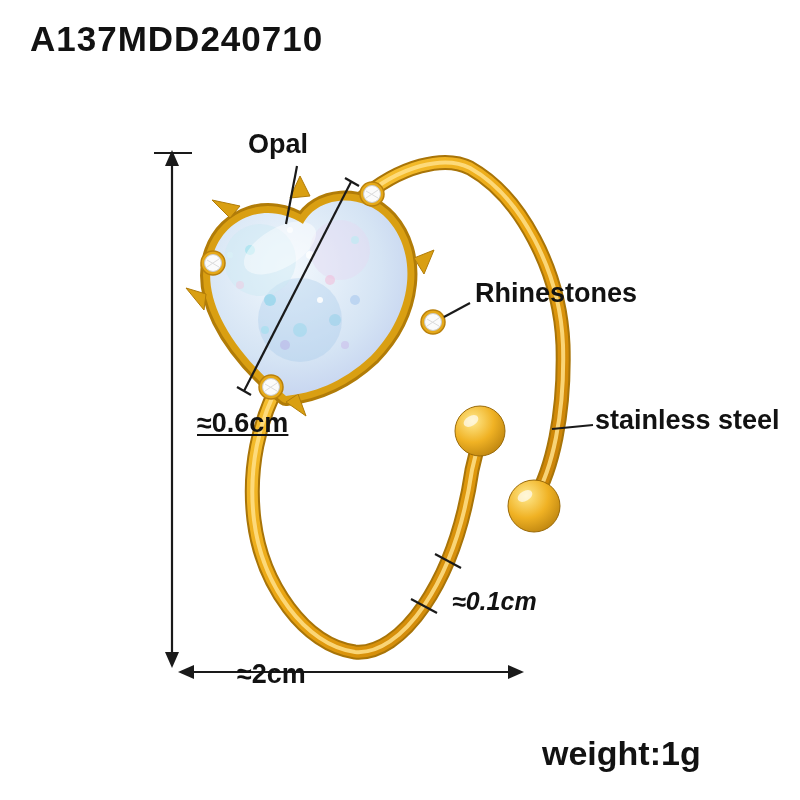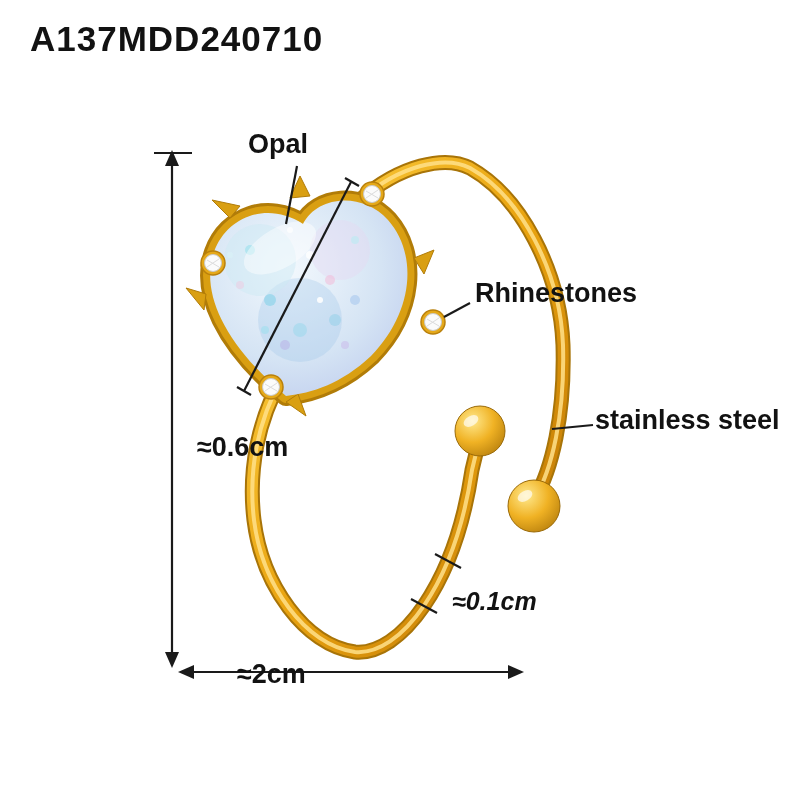--- a/index.html
+++ b/index.html
@@ -18,21 +18,21 @@
     font-weight:600;
     white-space:nowrap;
     font-size:27px;
     line-height:1.1;
   }
   .sku{left:30px;top:20px;font-size:35px;letter-spacing:1px;}
   .opal-label{left:230px;top:130px;margin-left:18px;}
   .rhinestones-label{left:475px;top:279px;}
   .steel-label{left:595px;top:406px;}
   .height-label{left:55px;top:389px;}
-  .stone-size-label{left:197px;top:433px;}
+  .stone-size-label{left:197px;top:409px;text-decoration:underline;}
   .thickness-label{left:452px;top:588px;font-size:25px;font-style:italic;}
   .width-label{left:237px;top:660px;}
   .weight-label{left:542px;top:735px;font-size:34px;}
 </style>
 </head>
 <body>
 
 <div class="stage">
 
   <svg width="800" height="800" viewBox="0 0 800 800" aria-hidden="true">
@@ -168,14 +168,15 @@
     </g>
   </svg>
 
   <div class="label sku">A137MDD240710</div>
   <div class="label opal-label">Opal</div>
   <div class="label rhinestones-label">Rhinestones</div>
   <div class="label steel-label">stainless steel</div>
   <div class="label stone-size-label">≈0.6cm</div>
   <div class="label thickness-label">≈0.1cm</div>
   <div class="label width-label">≈2cm</div>
+  <div class="label weight-label">weight:1g</div>
 
 </div>
 
 </body></html>

